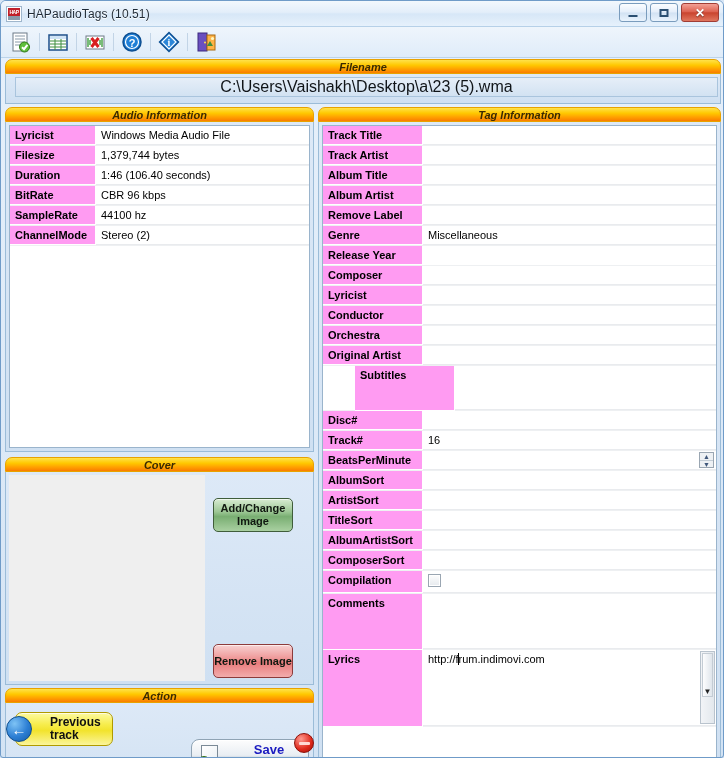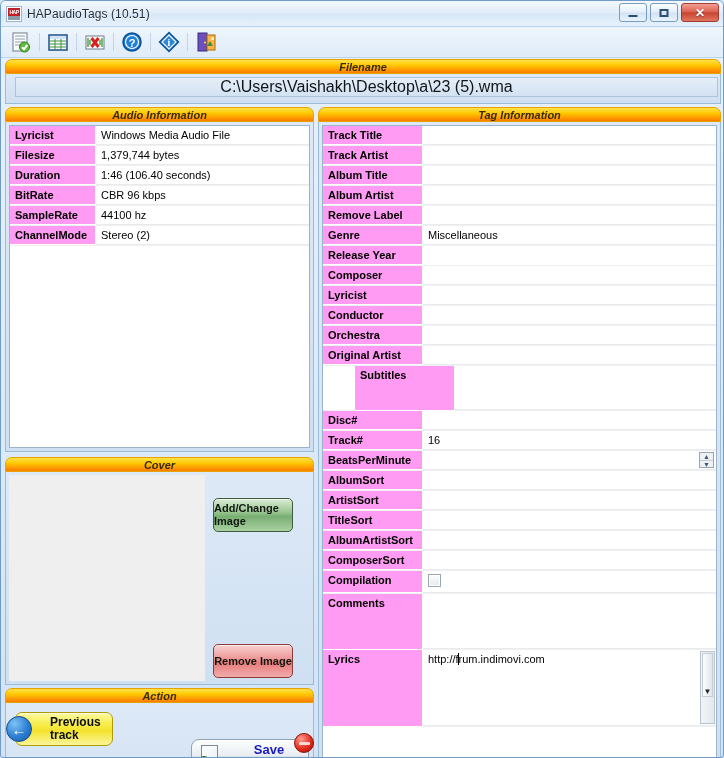--- a/index.html
+++ b/index.html
@@ -137,21 +137,21 @@
   .cover-inner { position:absolute; left:3px; right:3px; top:3px; bottom:3px; display:flex; }
   .cover-img {
     width:196px; background:#efefef; border:none;
   }
   .cover-btns { flex:1; position:relative; }
   .cbtn {
     position:absolute; left:8px; width:80px;
     border-radius:5px; border:1px solid #3f5d3a;
     font-size:11px; font-weight:bold; color:#101810;
     display:flex; align-items:center; justify-content:center;
-    text-align:left; line-height:13px;
+    text-align:center; line-height:13px;
     background:linear-gradient(180deg,#d8ecd2 0%, #9dc795 40%, #79ae72 55%, #a9d0a1 100%);
     box-shadow:inset 0 1px 0 rgba(255,255,255,0.6);
   }
   #btn-add { top:23px; height:34px; }
   #btn-paste { top:64px; height:31px; }
   #btn-remove {
     top:169px; height:34px;
     border:1px solid #8c3b3b;
     background:linear-gradient(180deg,#f7d2d2 0%, #ef9b9b 40%, #e87b7b 55%, #f2acac 100%);
   }

